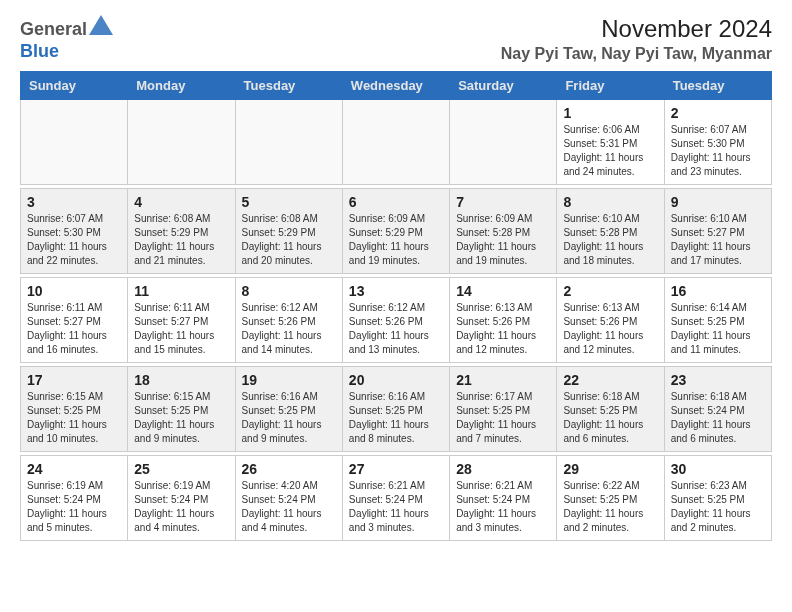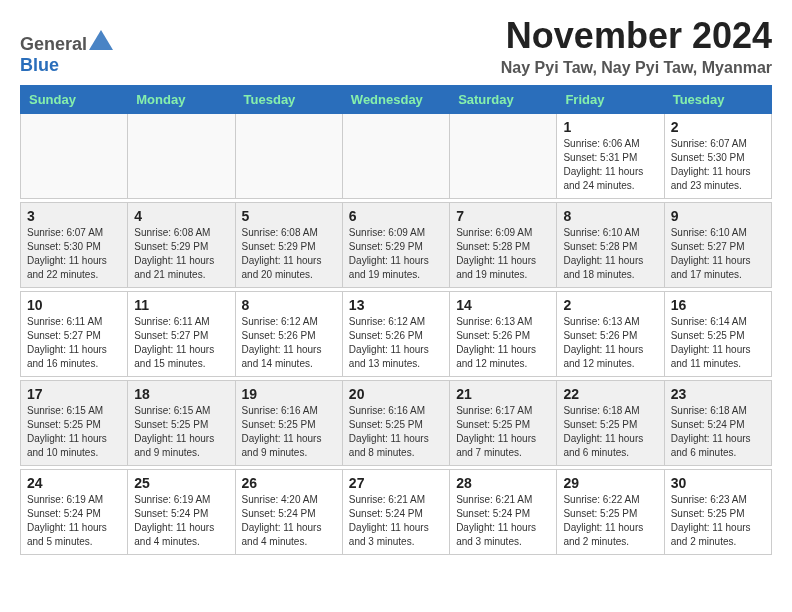--- a/index.html
+++ b/index.html
@@ -1,33 +1,33 @@
 <!DOCTYPE html>
 <html><head>
   <meta charset="utf-8">
   <style>
     * { box-sizing: border-box; margin: 0; padding: 0; }
     body { font-family: Arial, sans-serif; background: #fff; width: 792px; min-height: 612px; }
     
     .page { width: 792px; padding: 15px 20px; }
     
-    .header { display: flex; justify-content: space-between; align-items: flex-end; margin-bottom: 7px; }
+    .header { display: flex; justify-content: space-between; align-items: flex-start; margin-bottom: 7px; }
     
     .logo { display: flex; align-items: center; }
     .logo-text { font-size: 18px; font-weight: bold; line-height: 1.2; }
     .logo-general { color: #555; }
     .logo-blue { color: #2a6ebb; }
     .logo-icon { width: 24px; height: 20px; margin-left: 2px; }
     
     .title-section { text-align: right; }
-    .month-title { font-size: 36px; font-weight: bold; color: #222; }
+    .month-title { font-size: 24px; font-weight: normal; color: #222; }
     .location { font-size: 16px; color: #555; margin-top: 2px; font-weight: bold; }
     
     .calendar { width: 100%; border-collapse: collapse; margin-top: 8px; }
-    .calendar th { background: #2a6ebb; color: #86efac; text-align: left; padding: 6px 8px; font-size: 13px; border: 1px solid #2a6ebb; }
+    .calendar th { background: #2a6ebb; color: #e5e5e5; text-align: left; padding: 6px 8px; font-size: 13px; border: 1px solid #2a6ebb; }
     .calendar td { border: 1px solid #ccc; vertical-align: top; padding: 5px 6px; font-size: 10.5px; color: #333; width: calc(100%/7); background: #fff; }
     .calendar td.empty { background: #f9f9f9; }
     
     .day-num { font-size: 14px; font-weight: bold; margin-bottom: 2px; color: #222; }
     .day-info { font-size: 10px; color: #333; line-height: 1.4; }
     
     .row-shaded td { background: #f0f0f0; }
   </style>
 </head>
 <body>

